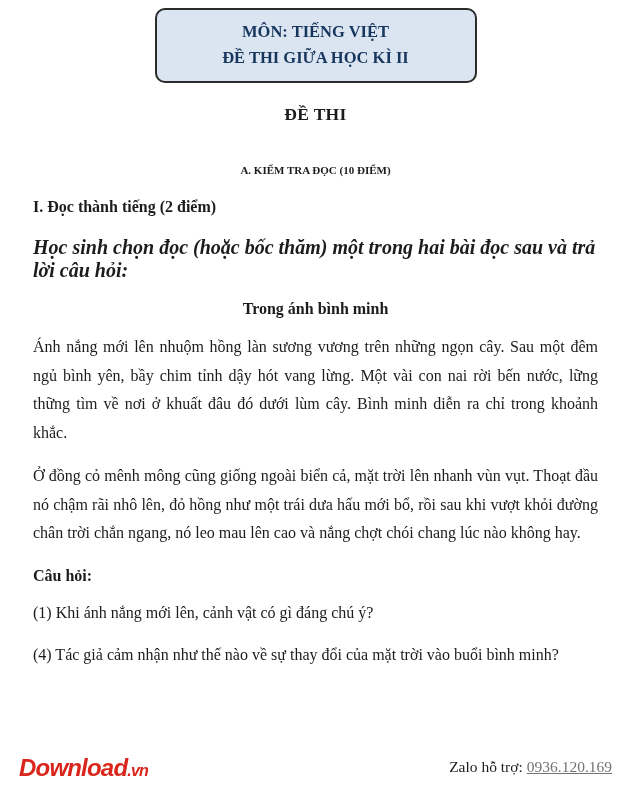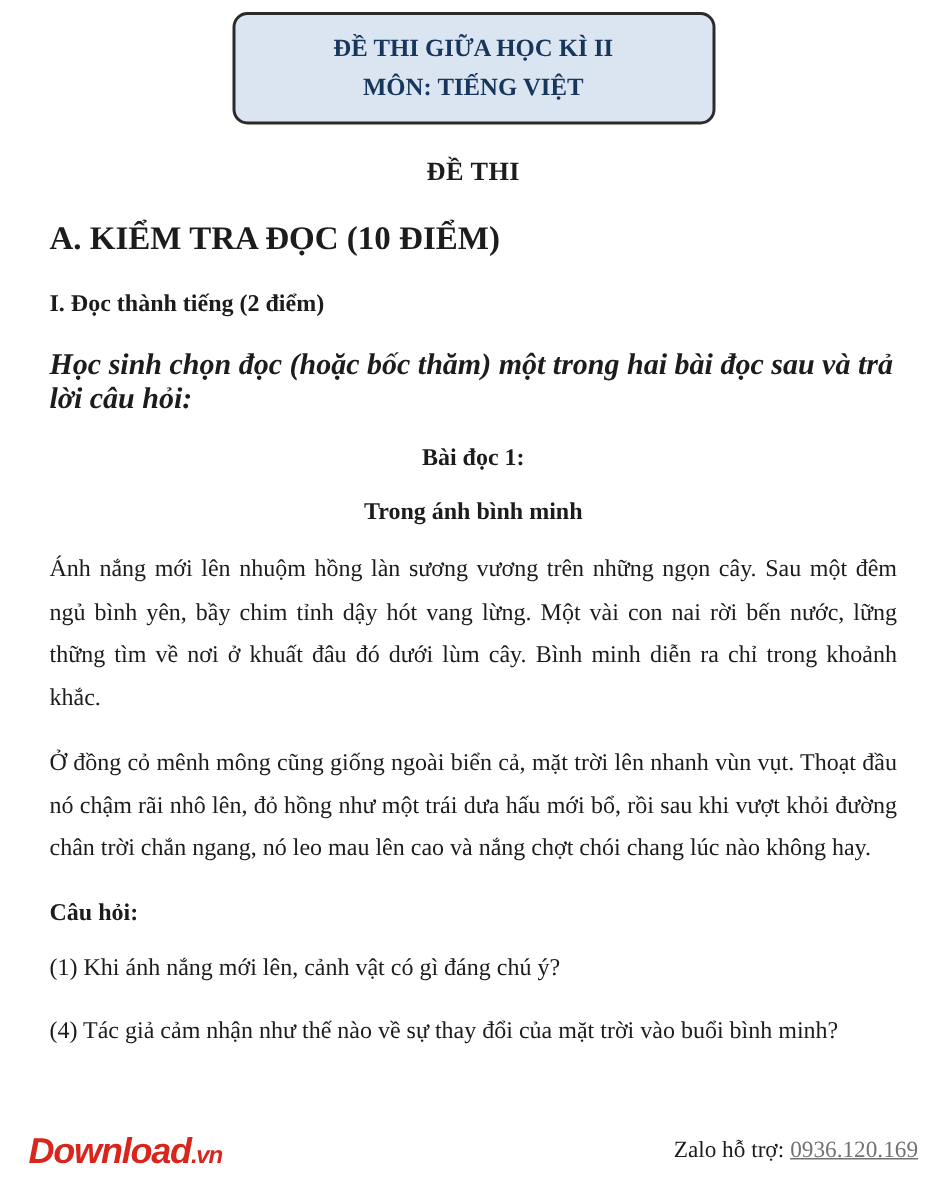--- a/index.html
+++ b/index.html
@@ -33,23 +33,24 @@
   }
 
   .doc-title {
     text-align: center;
     font-weight: bold;
     font-size: 17.5px;
     margin-top: 21px;
     letter-spacing: 0.3px;
   }
   .section-heading {
+    text-align: center;
     font-weight: bold;
-    font-size: 22px;
-    margin-top: 21px;
+    font-size: 11px;
+    margin-top: 39px;
   }
   .part-heading {
     font-weight: bold;
     font-size: 16px;
     margin-top: 22px;
   }
   .instruction {
     font-weight: bold;
     font-style: italic;
     font-size: 20px;
@@ -118,33 +119,32 @@
     cursor: pointer;
   }
 </style>
 </head>
 <body>
 
 <div class="page">
   <div class="content">
 
     <div class="exam-box">
+      <div>MÔN: TIẾNG VIỆT</div>
       <div>ĐỀ THI GIỮA HỌC KÌ II</div>
-      <div>MÔN: TIẾNG VIỆT</div>
     </div>
 
     <div class="doc-title">ĐỀ THI</div>
 
     <div class="section-heading">A. KIỂM TRA ĐỌC (10 ĐIỂM)</div>
 
     <div class="part-heading">I. Đọc thành tiếng (2 điểm)</div>
 
     <div class="instruction">Học sinh chọn đọc (hoặc bốc thăm) một trong hai bài đọc sau và trả lời câu hỏi:</div>
 
-    <div class="centered-label">Bài đọc 1:</div>
 
     <div class="reading-title">Trong ánh bình minh</div>
 
     <p class="body-par">Ánh nắng mới lên nhuộm hồng làn sương vương trên những ngọn cây. Sau một đêm ngủ bình yên, bầy chim tỉnh dậy hót vang lừng. Một vài con nai rời bến nước, lững thững tìm về nơi ở khuất đâu đó dưới lùm cây. Bình minh diễn ra chỉ trong khoảnh khắc.</p>
 
     <p class="body-par">Ở đồng cỏ mênh mông cũng giống ngoài biển cả, mặt trời lên nhanh vùn vụt. Thoạt đầu nó chậm rãi nhô lên, đỏ hồng như một trái dưa hấu mới bổ, rồi sau khi vượt khỏi đường chân trời chắn ngang, nó leo mau lên cao và nắng chợt chói chang lúc nào không hay.</p>
 
     <div class="questions-heading">Câu hỏi:</div>
 
     <p class="question">(1) Khi ánh nắng mới lên, cảnh vật có gì đáng chú ý?</p>

